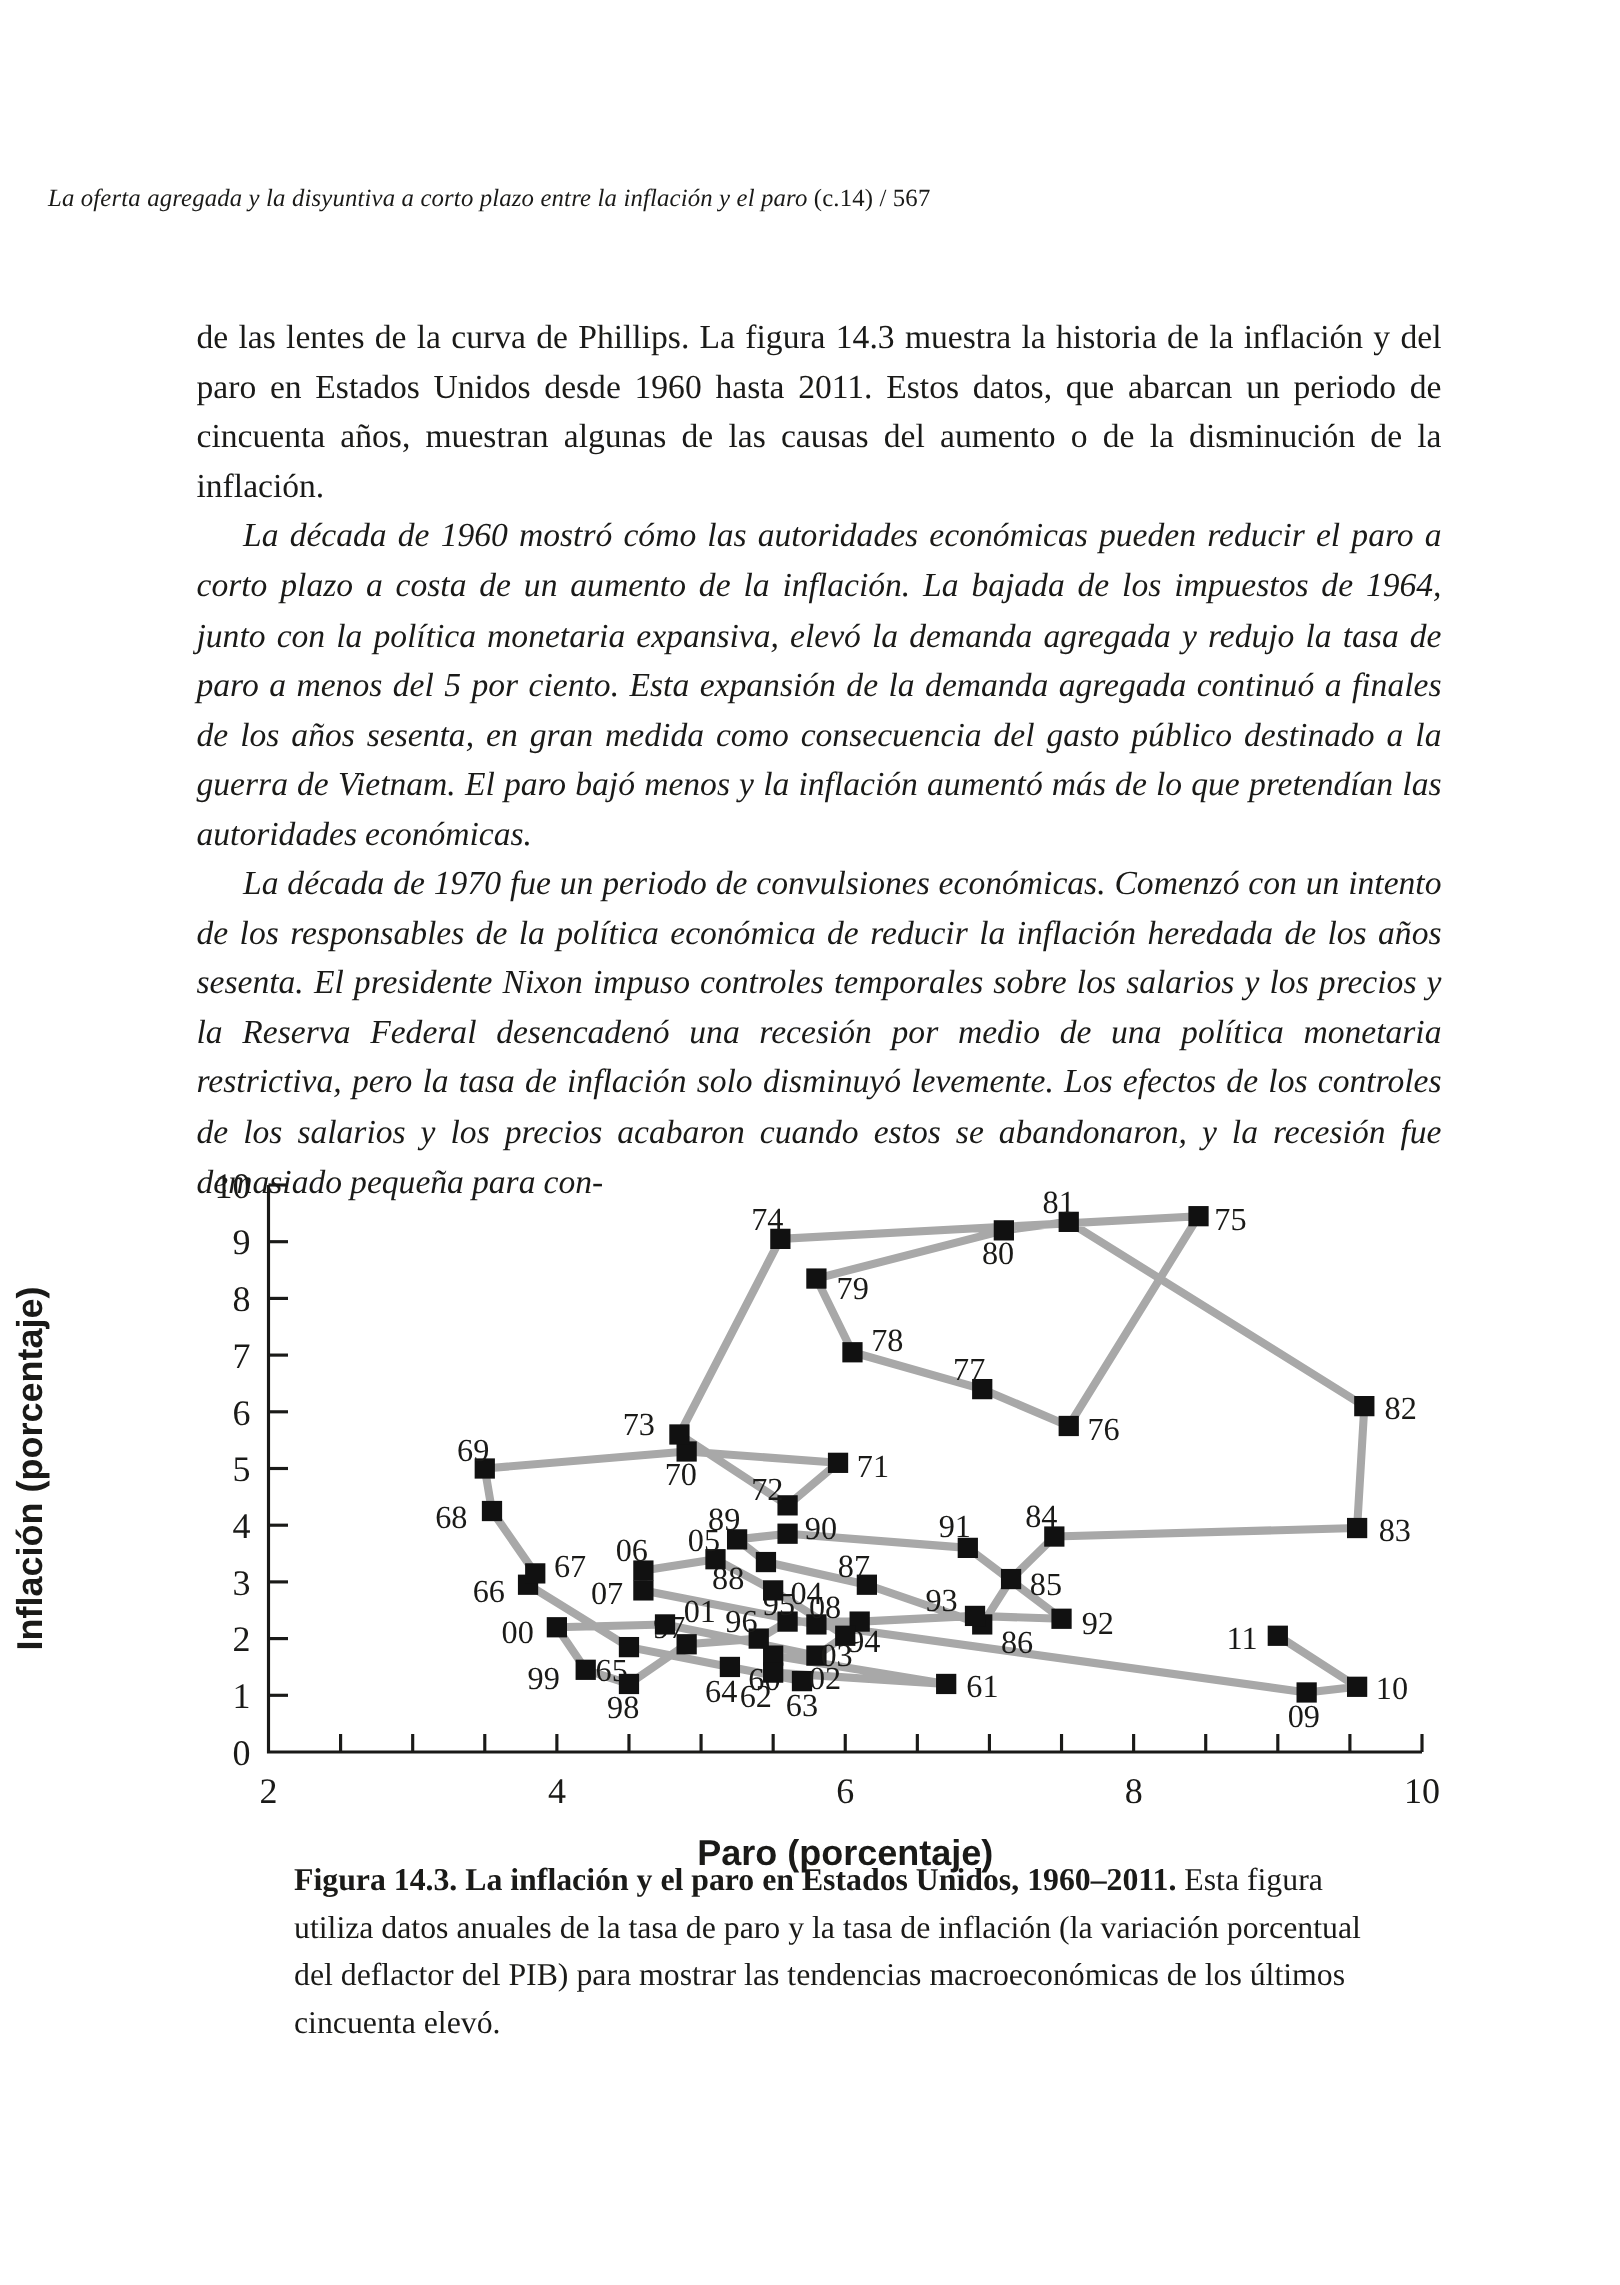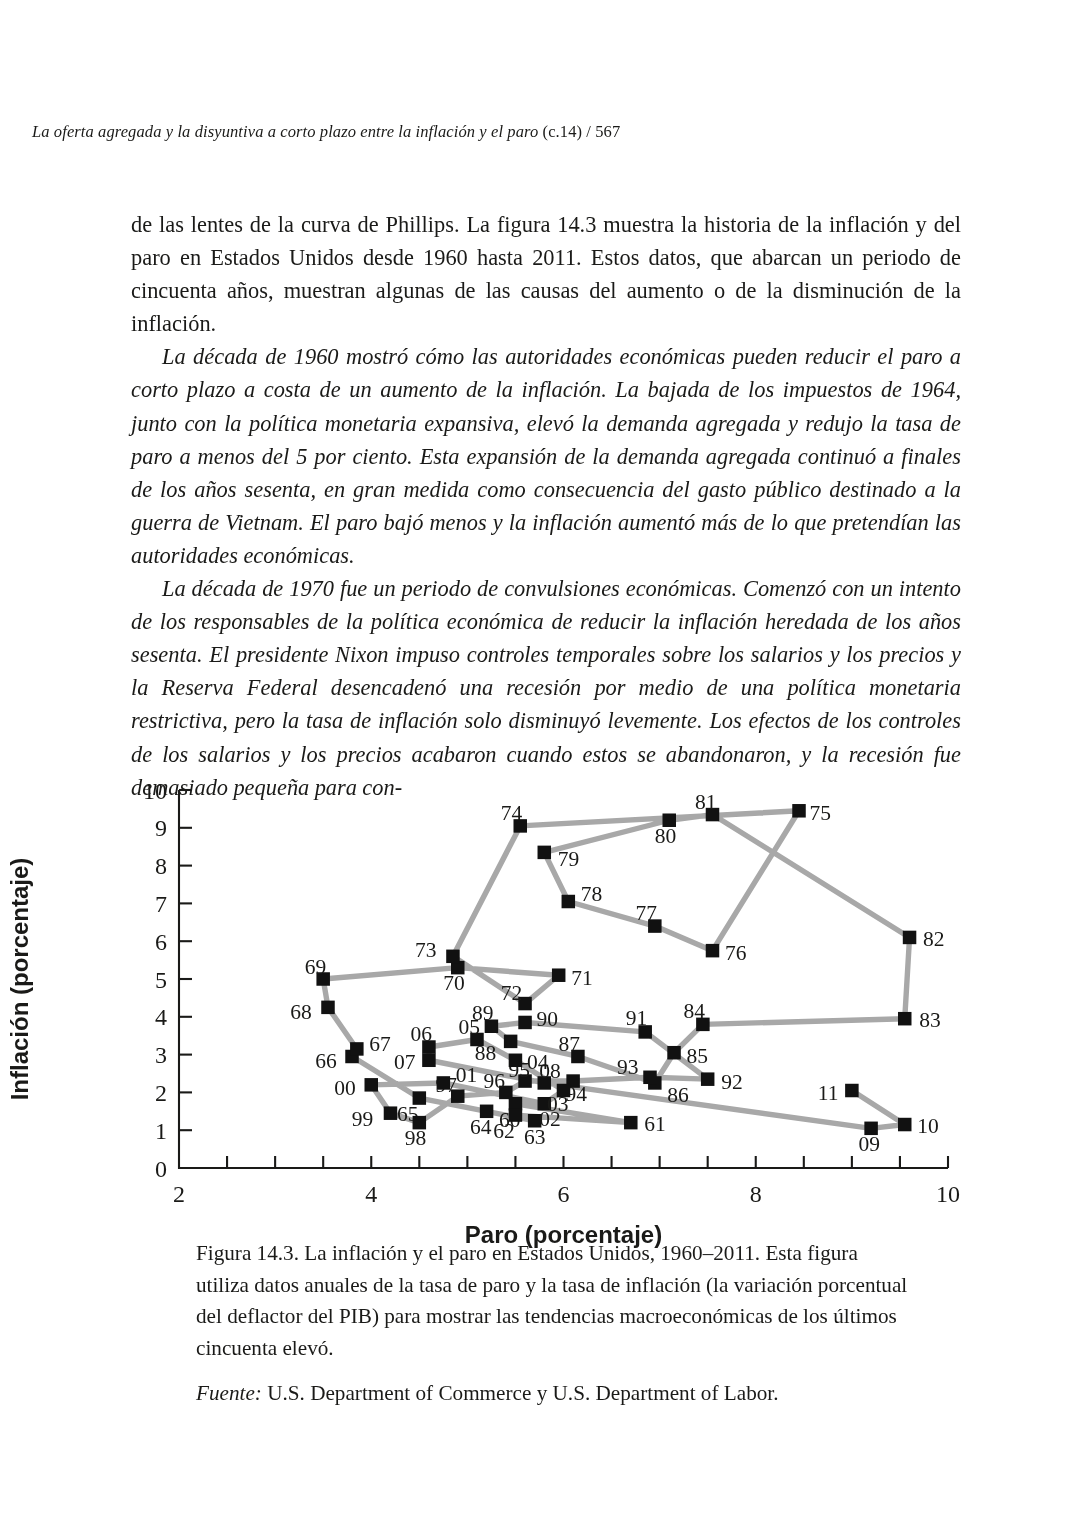--- a/index.html
+++ b/index.html
@@ -64,21 +64,21 @@
     top:1238px;
     width:715px;
   }
   .caption p{
     margin:0;
     font-size:21.2px;
     line-height:31.6px;
     text-align:left;
   }
   .caption p.src{margin-top:14px;}
-  .caption b{font-weight:normal;}
+  .caption b{font-weight:bold;}
   .caption i{font-style:italic;}
 </style>
 </head>
 <body>
 
 <div class="page">
 
   <div class="runhead">
     <span class="ital">La oferta agregada y la disyuntiva a corto plazo entre la inflación y el paro</span>
     <span class="rom">(c.14) / 567</span>
@@ -240,16 +240,15 @@
         <text x="917.24" y="370.908" text-anchor="start" font-family="&quot;Liberation Serif&quot;, serif" font-size="21.5" fill="#1a1a18">10</text>
         <rect x="845.125" y="321.76" width="13.5" height="13.5" fill="#111111"></rect>
         <text x="838.4174999999999" y="337.644" text-anchor="end" font-family="&quot;Liberation Serif&quot;, serif" font-size="21.5" fill="#1a1a18">11</text>
         <text x="563.5" y="481" text-anchor="middle" font-family="&quot;Liberation Sans&quot;, sans-serif" font-size="24" font-weight="bold" fill="#1a1a18">Paro (porcentaje)</text>
         <text x="28" y="217" text-anchor="middle" font-family="&quot;Liberation Sans&quot;, sans-serif" font-size="24" font-weight="bold" fill="#1a1a18" transform="rotate(-90 28 217)">Inflación (porcentaje)</text>
       </svg>
   </div>
 
   <div class="caption">
     <p><b>Figura 14.3. La inflación y el paro en Estados Unidos, 1960–2011.</b><span> Esta figura utiliza datos anuales de la tasa de paro y la tasa de inflación (la variación porcentual del deflactor del PIB) para mostrar las tendencias macroeconómicas de los últimos cincuenta elevó.</span></p>
-    <p class="src"><i>Fuente:</i><span> U.S. Department of Commerce y U.S. Department of Labor.</span></p>
   </div>
 
 </div>
 
 </body></html>

